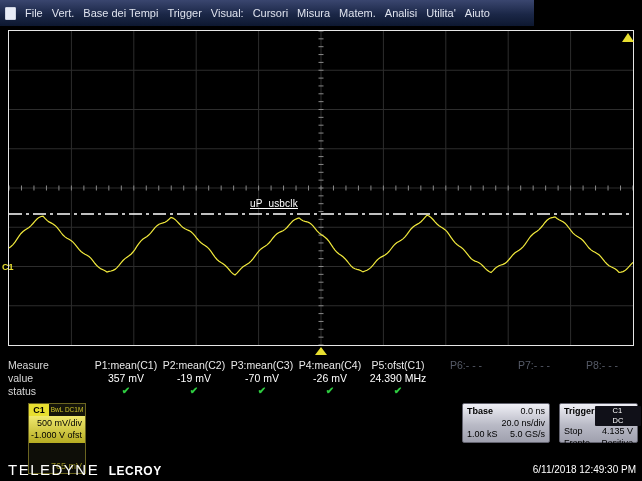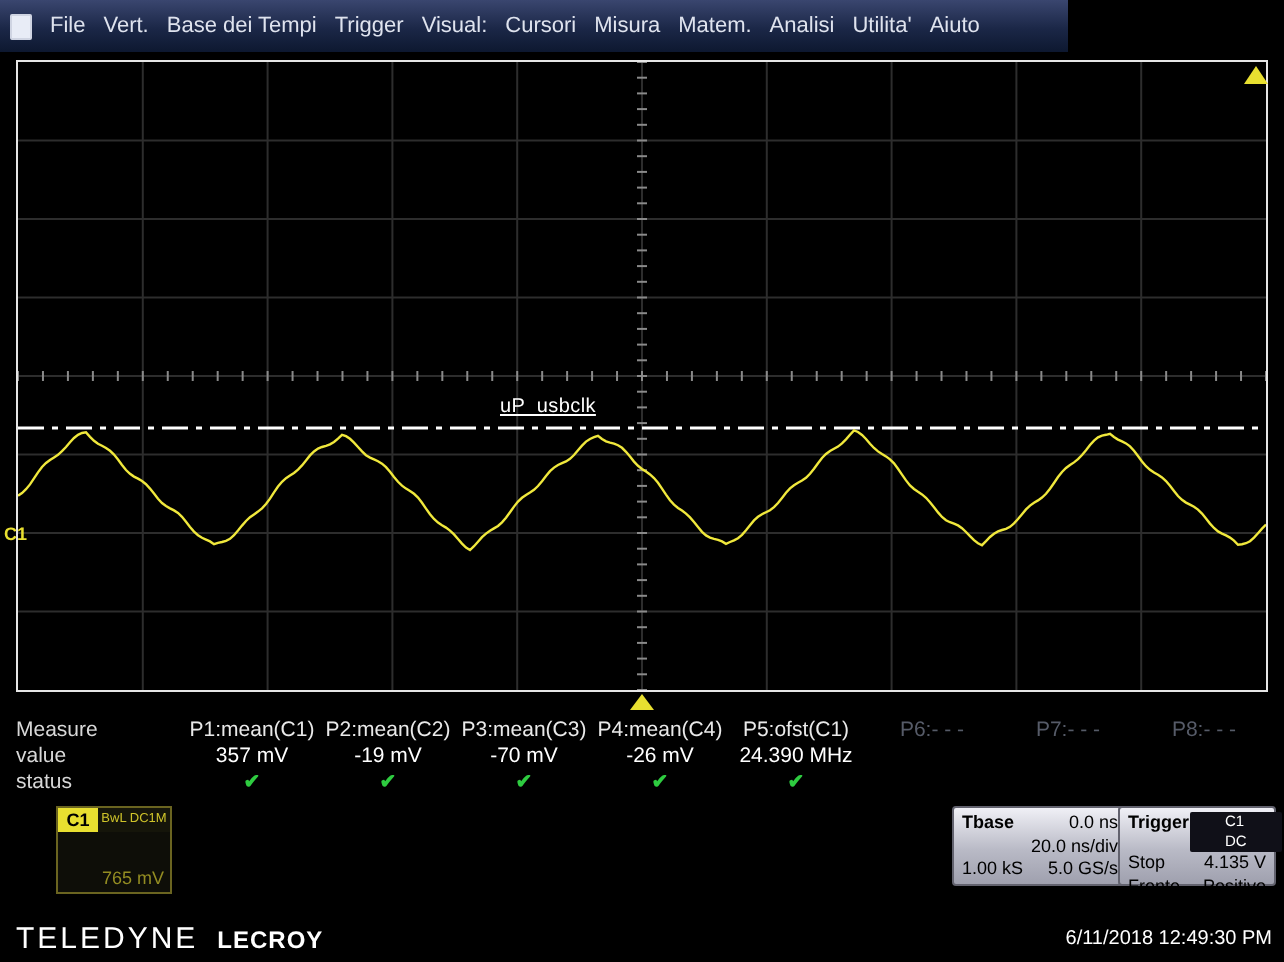--- a/index.html
+++ b/index.html
@@ -64,21 +64,21 @@
   .chan-body{background:linear-gradient(#f0e96e,#b6ac22);color:#000;
     text-align:right;padding:1px 3px 2px 0;line-height:12px;}
   .chan-foot{background:#0e0e08;color:#938c22;text-align:right;
     padding:18px 3px 1px 0;line-height:11px;}
   .silver-box{
     position:absolute;top:403px;height:40px;box-sizing:border-box;
     background:linear-gradient(#f0f0f6,#b9bac6 55%,#9fa0ae);
     border:1px solid #62626e;border-radius:2px;
     color:#000;font-size:9px;padding:2px 4px;
   }
-  .tbase-box{left:476px;width:88px;text-align:right;}
+  .tbase-box{left:462px;width:88px;text-align:right;}
   .trig-box{left:559px;width:79px;}
   .sb-row{display:flex;justify-content:space-between;line-height:11.5px;}
   .sb-title{font-weight:bold;}
   .src-badge{background:#101018;color:#fff;font-size:7.5px;line-height:10px;
     padding:0 18px;border-radius:1px;align-self:center;}
   
   .brand{position:absolute;left:8px;top:461px;color:#fff;white-space:nowrap;}
   .brand-1{font-size:15px;letter-spacing:1.5px;margin-top:44px;}
   .brand-2{font-size:12px;font-weight:bold;letter-spacing:.5px;margin-left:5px;}
   .timestamp{position:absolute;right:6px;top:464px;color:#fff;font-size:10px;}
@@ -250,20 +250,24 @@
   <span class="m-check"></span>
   <span class="m-check"></span>
   <span class="m-check"></span>
 </div>
 
 <div class="chan-box">
   <div class="chan-head">
     <span class="chan-tag">C1</span>
     <span class="chan-bwl">BwL DC1M</span>
   </div>
+  <div class="chan-body">
+    <div>500 mV/div</div>
+    <div>-1.000 V ofst</div>
+  </div>
   <div class="chan-foot">765 mV</div>
 </div>
 
 <div class="silver-box tbase-box">
   <div class="sb-row">
     <span class="sb-title">Tbase</span>
     <span>0.0 ns</span>
   </div>
   <div class="sb-row">
     <span></span>

